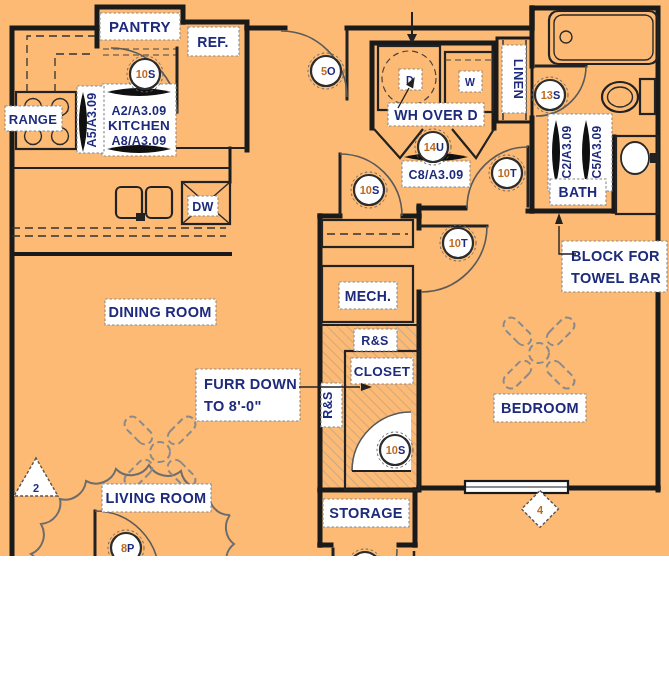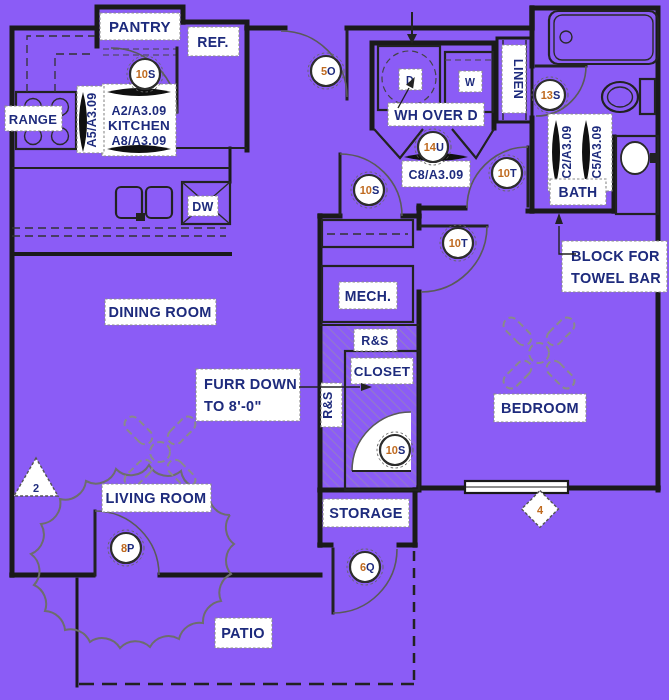--- a/index.html
+++ b/index.html
@@ -1,16 +1,16 @@
 <!DOCTYPE html>
 <html><head>
 <meta charset="utf-8">
 <style>
   html,body{margin:0;padding:0;background:#fff;}
-  .stage{position:relative;width:669px;height:700px;background:#8b5cf6;overflow:hidden;
+  .stage{position:relative;width:669px;height:556px;background:#fdba74;overflow:hidden;
          font-family:"Liberation Sans",sans-serif;}
   svg{display:block}
   .wall{stroke:#1a1a1a;stroke-width:5;fill:none;stroke-linecap:square}
   .wall3{stroke:#1a1a1a;stroke-width:3;fill:none;stroke-linecap:square}
   .wall2{stroke:#222;stroke-width:2.2;fill:none}
   .thin{stroke:#2a2a2a;stroke-width:1.4;fill:none}
   .panel{stroke:#222;stroke-width:3;fill:none;stroke-linecap:square}
   .arc{stroke:#5a5a5a;stroke-width:1.6;fill:none}
   .dash{stroke:#333;stroke-width:1.3;fill:none;stroke-dasharray:8 5}
   .dashf{stroke:#444;stroke-width:1.2;fill:none;stroke-dasharray:6 4}

